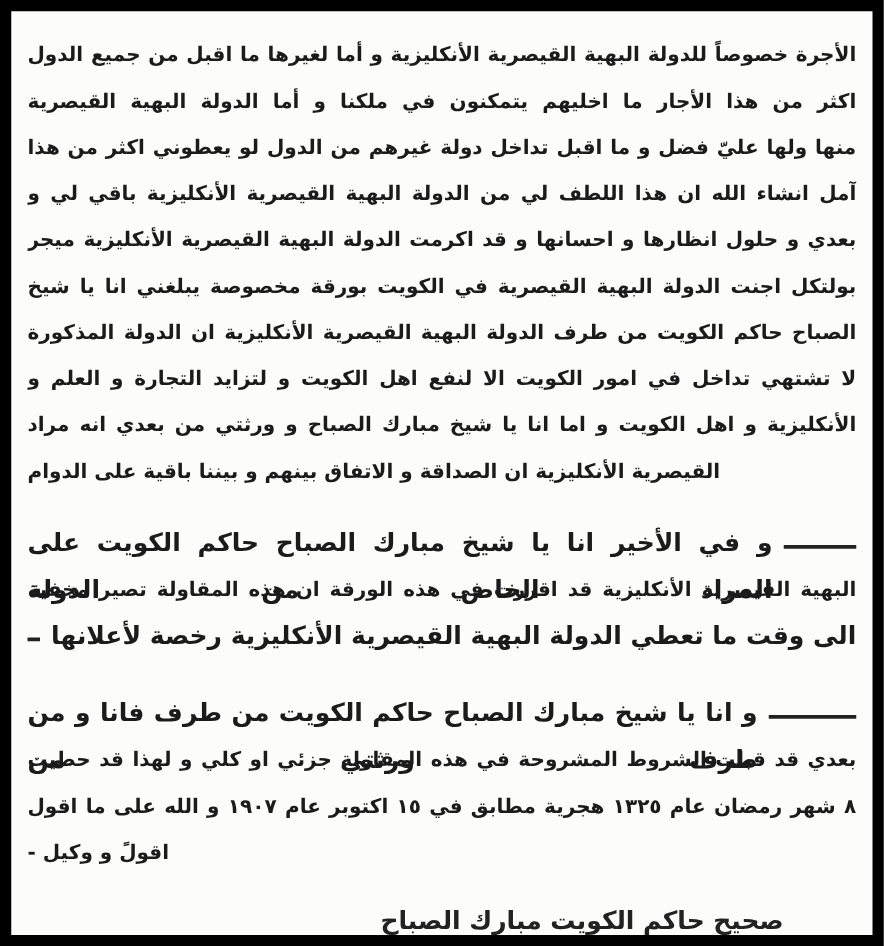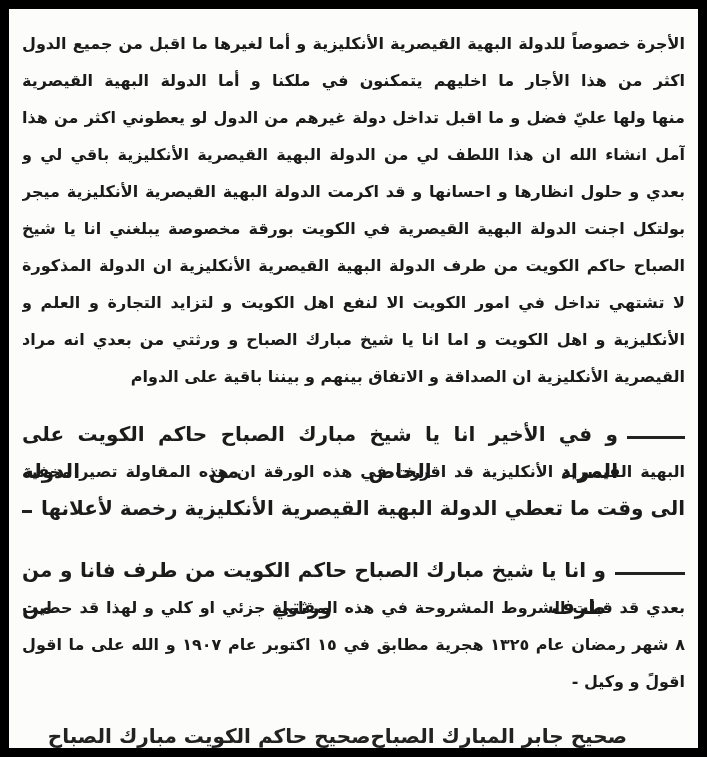--- a/index.html
+++ b/index.html
@@ -27,21 +27,21 @@
     color: #1b1b1b;
     white-space: nowrap;
     overflow: hidden;
   }
   
   .just {
     white-space: normal;
     text-align: justify;
     text-align-last: justify;
   }
-  .short { text-align: right; white-space: normal; }
+  .short { text-align: left; white-space: normal; }
   
   .dashrow { display: flex; direction: rtl; column-gap: 9px; align-items: stretch; }
   .dashrow .txt {
     flex: 1 1 auto;
     white-space: normal;
     text-align: justify;
     text-align-last: justify;
     height: 37px; line-height: 37px;
     font-size: 20px; font-weight: bold; color: #1b1b1b;
   }
@@ -106,17 +106,16 @@
     <div class="dashrow">
       <span class="dash lead-p3"></span>
       <span class="txt">و انا يا شيخ مبارك الصباح حاكم الكويت من طرف فانا و من طرف ورثتي من</span>
     </div>
     <div class="line just">بعدي قد قبلت الشروط المشروحة في هذه المقاولة جزئي او كلي و لهذا قد حطيت مهري في</div>
     <div class="line just">٨ شهر رمضان عام ١٣٢٥ هجرية مطابق في ١٥ اكتوبر عام ١٩٠٧ و الله على ما اقول خير</div>
     <div class="line short">اقولً و وكيل -</div>
   </div>
 
   <div class="signatures">
-    <div class="sig">صحيح جابر المبارك الصباح</div>
     <div class="sig">صحيح حاكم الكويت مبارك الصباح</div>
   </div>
 
 </div>
 
 </body></html>

